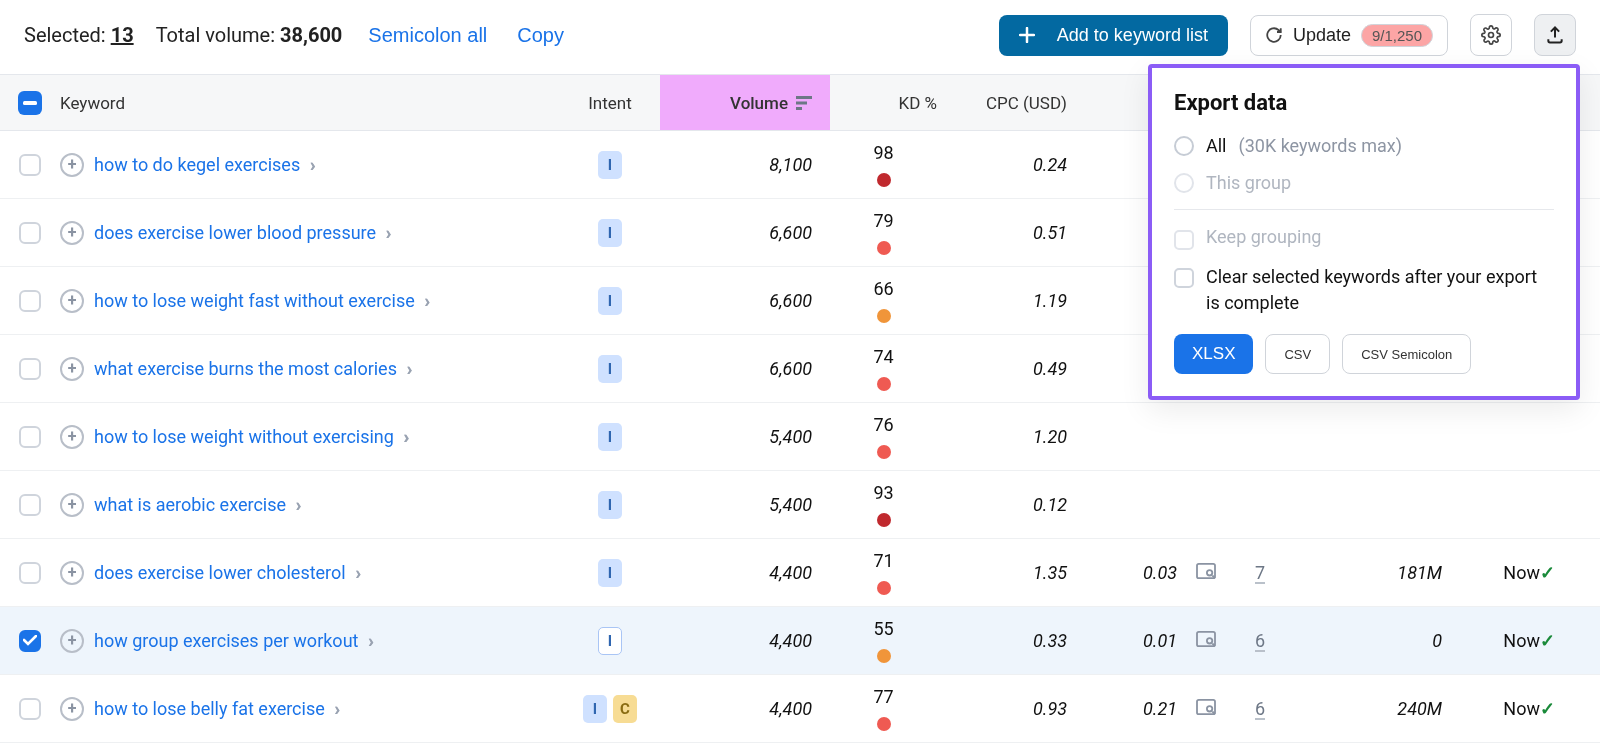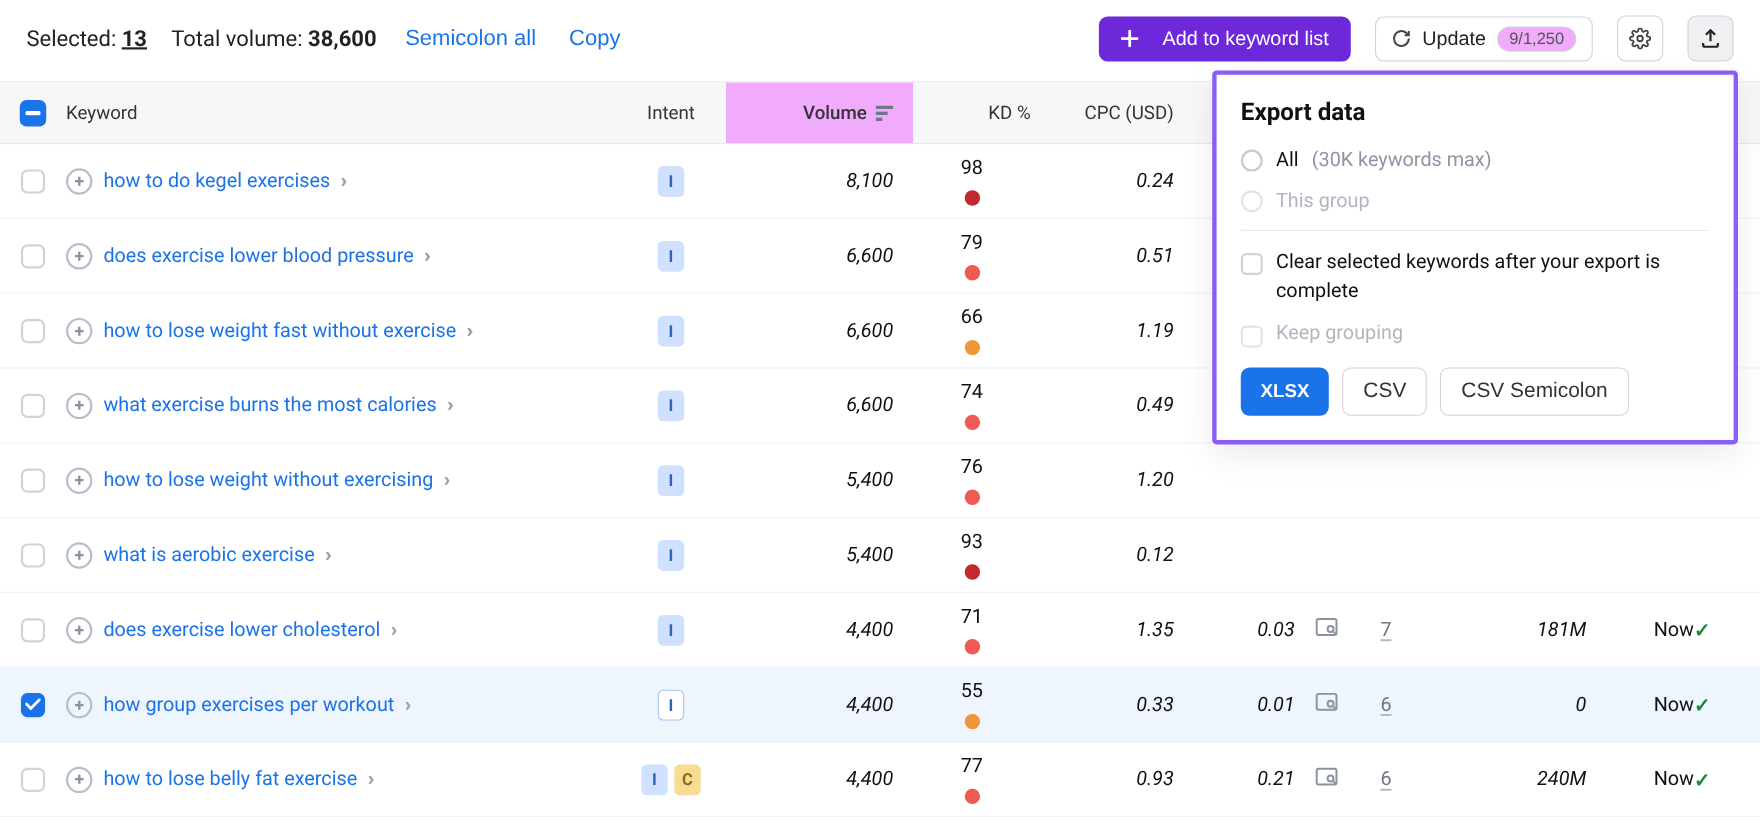--- a/index.html
+++ b/index.html
@@ -6,23 +6,23 @@
   body { font-family: -apple-system, BlinkMacSystemFont, "Segoe UI", Roboto, Arial, sans-serif; font-size: 16px; color: #111; background: #fff; width: 1600px; }
 
   
   .topbar { display: flex; align-items: center; gap: 22px; padding: 14px 24px 18px 24px; }
   .selected-info { font-size: 20px; color:#222; }
   .selected-info .bold { font-weight: 700; text-decoration: underline; }
   .tv-info { font-size:20px; color:#222; }
   .tv-info .bold { font-weight:700; }
   .link-btn { background:none; border:none; color:#1a73e8; font-size:20px; font-weight:500; cursor:pointer; padding:0 4px; }
   .spacer { flex:1; }
-  .primary-btn { background:#6d28d9; color:#fff; border:none; border-radius:8px; padding:10px 20px; font-size:18px; font-weight:500; cursor:pointer; display:inline-flex; align-items:center; gap:22px; }
+  .primary-btn { background:#0369a1; color:#fff; border:none; border-radius:8px; padding:10px 20px; font-size:18px; font-weight:500; cursor:pointer; display:inline-flex; align-items:center; gap:22px; }
   .toolbar-btn { background:#fff; border:1px solid #d0d4da; border-radius:8px; padding:8px 14px; font-size:18px; display:inline-flex; align-items:center; gap:10px; cursor:pointer; color:#222; }
-  .pill { background:#f0abfc; border:1px solid #d0d4da; border-radius:14px; padding:2px 10px; font-size:15px; color:#555; }
+  .pill { background:#fca5a5; border:1px solid #d0d4da; border-radius:14px; padding:2px 10px; font-size:15px; color:#555; }
   .icon-btn { width:42px; height:42px; border:1px solid #d0d4da; border-radius:8px; background:#fff; display:inline-flex; align-items:center; justify-content:center; cursor:pointer; color:#444; }
   .icon-btn.dark { background:#eef0f2; }
 
   
   .table { border-top:1px solid #e4e7ec; }
   .thead { display:grid; grid-template-columns: 60px 500px 100px 170px 125px 130px 110px 60px 65px 130px 90px 40px; align-items:center; background:#f6f7f8; border-bottom:1px solid #e4e7ec; height:56px; font-size:17px; color:#333; }
   .thead .col-volume { background:#f0abfc; height:100%; display:flex; align-items:center; justify-content:flex-end; padding-right:18px; gap:8px; font-weight:500; }
   .thead .rt { justify-self:end; padding-right:18px; }
   .th-check { display:flex; justify-content:center; }
   .master-check { width:24px; height:24px; border-radius:6px; background:#1a73e8; display:flex; align-items:center; justify-content:center; color:#fff; cursor:pointer; }
@@ -46,34 +46,34 @@
 
   .num-rt { justify-self:end; padding-right:18px; color:#111;font-style:italic; }
   .kd { display:flex; justify-content:flex-end; gap:10px; padding-right:18px; align-items:center;flex-direction:column; }
   .dot { width:14px; height:14px; border-radius:50%; display:inline-block; }
   .serp-ic { color:#8a93a2; }
   .sf-link { color:#6d7786; text-decoration: underline dashed #b3bac5; text-underline-offset:4px; cursor:pointer; }
   .updated { display:flex; align-items:center; gap:6px; justify-self:end; }
   .checkmark { color:#1a8a3a; font-weight:700; }
 
   
-  .export-pop { position:absolute; top:64px; right:20px; width:478px; background:#fff; border:4px solid #8b5cf6; border-radius:4px; padding:22px 22px 22px 22px; box-shadow:0 10px 30px rgba(0,0,0,0.08); }
+  .export-pop { position:absolute; top:64px; right:20px; width:432px; background:#fff; border:4px solid #8b5cf6; border-radius:4px; padding:22px 22px 22px 22px; box-shadow:0 10px 30px rgba(0,0,0,0.08); }
   .export-pop h3 { font-size:22px; font-weight:700; margin-bottom:20px; }
   .radio-row { display:flex; align-items:center; gap:12px; margin-bottom:16px; font-size:18px; }
   .radio-row.disabled { color:#b0b6c0; }
   .radio { width:20px; height:20px; border:2px solid #c6ccd5; border-radius:50%; display:inline-flex; align-items:center; justify-content:center; }
   .radio.on { border-color:#1a73e8; } .radio.on::after{ content:""; width:10px; height:10px; background:#1a73e8; border-radius:50%; }
   .muted { color:#8d95a3; }
   .hr { border:none; border-top:1px solid #e6e8ec; margin:14px 0 16px; }
   .chk-row { display:flex; align-items:flex-start; gap:12px; margin-bottom:14px; font-size:18px; }
   .chk { width:20px; height:20px; border:2px solid #cfd4dc; border-radius:5px; flex-shrink:0; margin-top:4px; }
   .chk.disabled { border-color:#e1e4ea; }
   .export-actions { display:flex; gap:12px; margin-top:18px; }
-  .btn-primary-sm { background:#1a73e8; color:#fff; border:none; border-radius:8px; padding:10px 18px; font-size:17px; font-weight:700; cursor:pointer; }
-  .btn-outline-sm { background:#fff; color:#333; border:1px solid #d0d4da; border-radius:8px; padding:10px 18px; font-size:19px; cursor:pointer; }
+  .btn-primary-sm { background:#1a73e8; color:#fff; border:none; border-radius:8px; padding:10px 18px; font-size:17px; font-weight:400; cursor:pointer; }
+  .btn-outline-sm { background:#fff; color:#333; border:1px solid #d0d4da; border-radius:8px; padding:10px 18px; font-size:13px; cursor:pointer; }
 </style>
 </head>
 <body>
 
 <div class="topbar">
   <span class="selected-info">
     <span>Selected:</span>
     <span class="bold">13</span>
   </span>
   <span class="tv-info">
@@ -397,26 +397,26 @@
   <div class="radio-row">
     <span class="radio"></span>
     <span>All</span>
     <span class="muted">(30K keywords max)</span>
   </div>
   <div class="radio-row disabled">
     <span class="radio" style="border-color:#e1e4ea;"></span>
     <span>This group</span>
   </div>
   <hr class="hr">
+  <div class="chk-row disabled" style="color:#b0b6c0;">
+    <span class="chk disabled"></span>
+    <span>Keep grouping</span>
+  </div>
   <div class="chk-row">
     <span class="chk"></span>
     <span style="line-height:1.45;">Clear selected keywords after your export is complete</span>
-  </div>
-  <div class="chk-row disabled" style="color:#b0b6c0;">
-    <span class="chk disabled"></span>
-    <span>Keep grouping</span>
   </div>
   <div class="export-actions">
     <button class="btn-primary-sm">XLSX</button>
     <button class="btn-outline-sm">CSV</button>
     <button class="btn-outline-sm">CSV Semicolon</button>
   </div>
 </div>
 
 </body></html>

